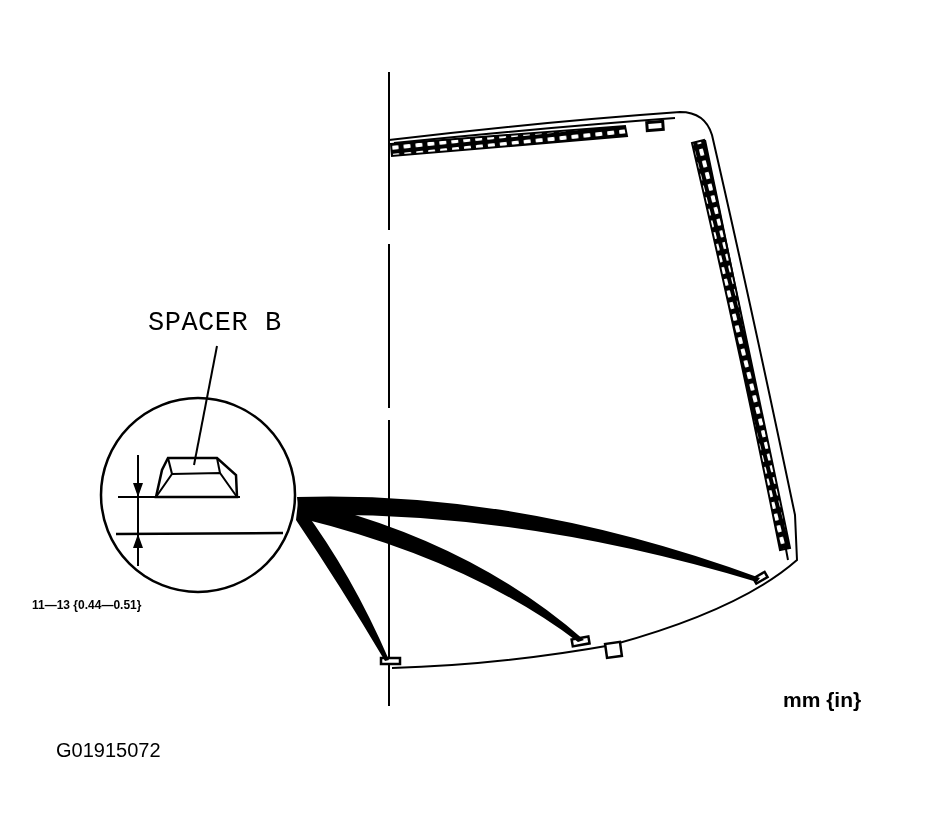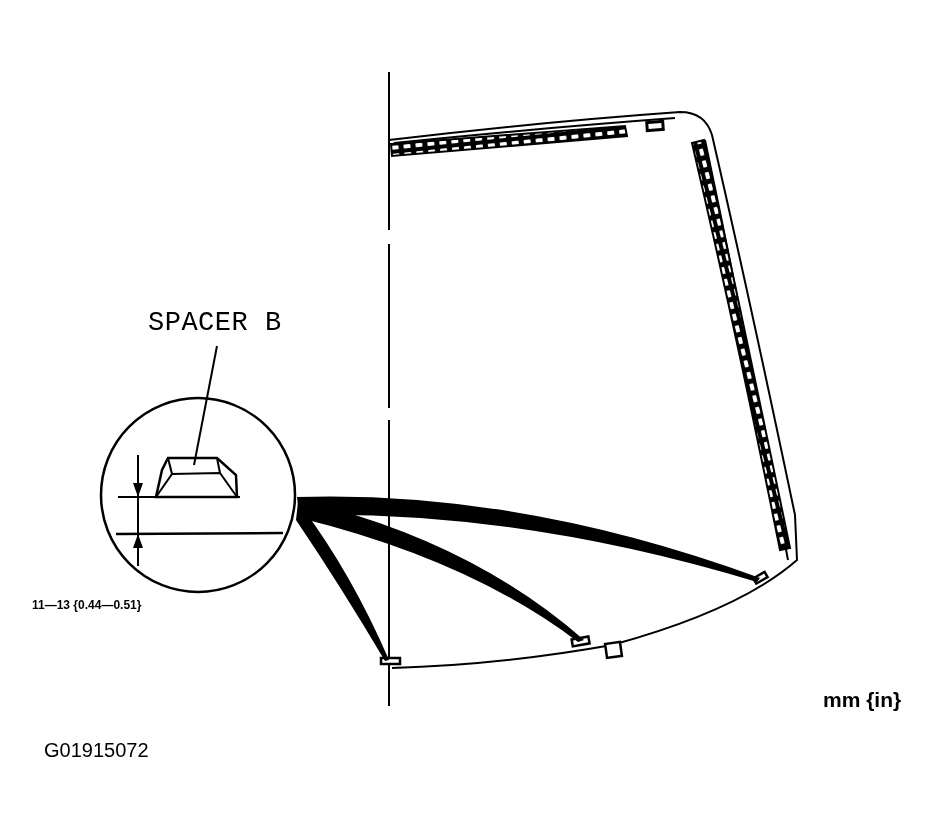--- a/index.html
+++ b/index.html
@@ -1,22 +1,22 @@
 <!DOCTYPE html>
 <html><head>
   <meta charset="utf-8">
   <style>
     html, body { margin: 0; padding: 0; background: #ffffff; }
     body { width: 926px; height: 837px; position: relative; overflow: hidden; font-family: "Liberation Sans", sans-serif; }
     svg.diagram { position: absolute; left: 0; top: 0; }
     .lbl { position: absolute; color: #000; white-space: nowrap; }
     .spacer-label { left: 148px; top: 308px; font-size: 27px; letter-spacing: 0.5px; font-family: Liberation Mono, monospace; }
     .dim-label { left: 32px; top: 598px; font-size: 12px; font-weight: bold; }
-    .unit-label { left: 783px; top: 688px; font-size: 21px; font-weight: bold; margin-left: 40px; }
-    .fig-id { left: 44px; top: 739px; font-size: 20px; }
+    .unit-label { left: 783px; top: 688px; font-size: 21px; font-weight: bold; }
+    .fig-id { left: 56px; top: 739px; font-size: 20px; }
   </style>
 </head>
 <body>
 
 <svg class="diagram" width="926" height="837" viewBox="0 0 926 837" xmlns="http://www.w3.org/2000/svg">
   <defs>
     <pattern id="hatch" width="12" height="8" patternUnits="userSpaceOnUse" patternTransform="rotate(-6)">
       <rect width="12" height="8" fill="#000"></rect>
       <rect x="2" y="2" width="7" height="4" fill="#fff" rx="1"></rect>
     </pattern>

